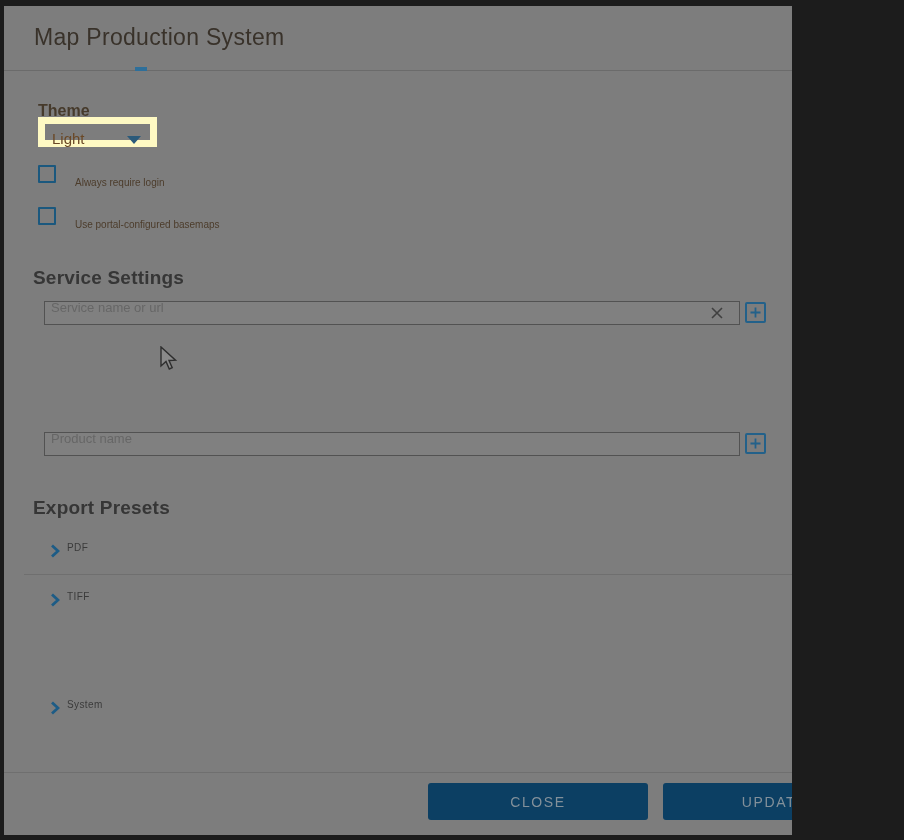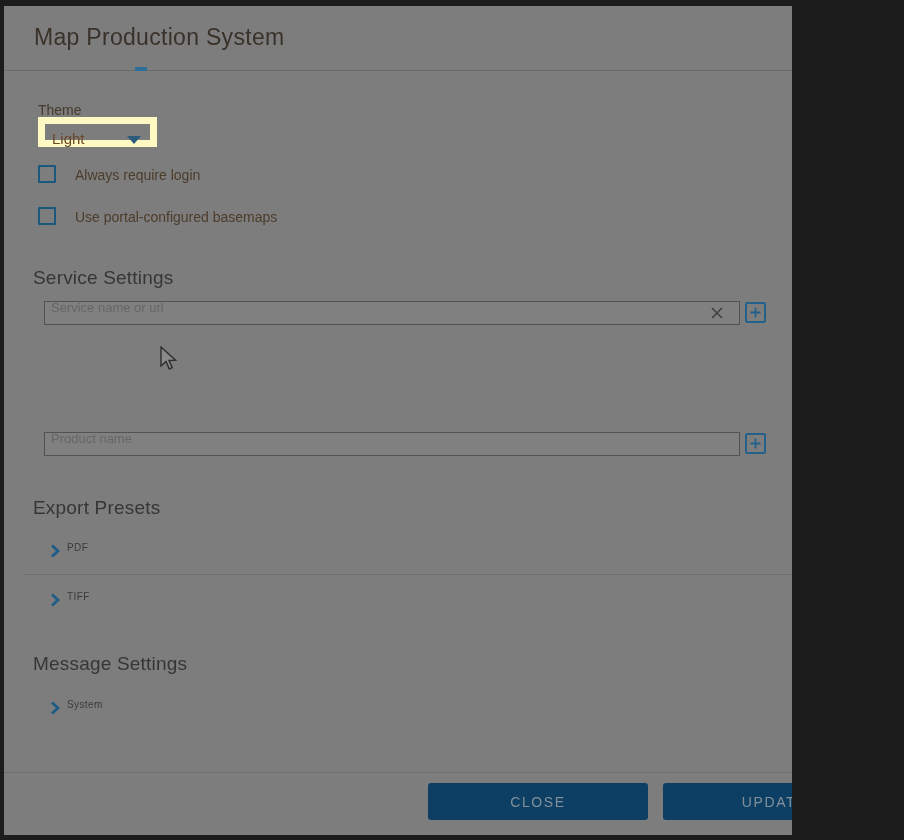--- a/index.html
+++ b/index.html
@@ -5,34 +5,34 @@
   * { margin:0; padding:0; box-sizing:border-box; }
   body { font-family:"Liberation Sans", sans-serif; background:#1c1c1c; }
   .screen { position:relative; width:792px; height:840px; background:#1c1c1c; overflow:hidden; }
   .dialog { position:absolute; left:4px; top:6px; width:897px; height:829px; background:#7d7d7d; }
 
   .dlg-title { position:absolute; left:30px; top:18px; font-size:23px; font-weight:500;
                color:#39322a; letter-spacing:.3px; }
   .header-divider { position:absolute; left:0; top:64px; width:100%; height:1px; background:#6b6b6b; }
   .blue-sliver { position:absolute; left:131px; top:61px; width:12px; height:4px; background:#2e6f9a; }
 
-  .field-label { position:absolute; font-size:14px; color:#463a2b; }
+  .field-label { position:absolute; font-size:16px; color:#463a2b;font-weight:bold; }
   .select-box { position:absolute; left:34px; top:111px; width:119px; height:30px;
                 border:7px solid #fef9c3; background:#7d7d7d; cursor:pointer; }
   .select-value { position:absolute; left:7px; top:6px; font-size:15px; color:#6a4826; }
   .select-caret { position:absolute; right:9px; top:12px; width:0; height:0;
                   border-left:7px solid transparent; border-right:7px solid transparent;
                   border-top:8px solid #2b5a7a; }
 
   .checkbox-row { position:absolute; left:34px; height:20px; }
   .checkbox-box { position:absolute; left:0; top:0; width:18px; height:18px;
                   border:2px solid #1b587e; border-radius:1px; background:transparent; cursor:pointer; }
-  .checkbox-label { position:absolute; left:37px; top:2px; font-size:14px; color:#4c3c2b; white-space:nowrap; }
+  .checkbox-label { position:absolute; left:37px; top:12px; font-size:10px; color:#4c3c2b; white-space:nowrap; }
 
-  .section-heading { position:absolute; left:29px; font-size:19px; font-weight:400;
+  .section-heading { position:absolute; left:29px; font-size:19px; font-weight:700;
                      color:#363636; letter-spacing:.2px; }
 
   .text-input { position:absolute; left:40px; width:696px; height:24px;
                 border:1px solid #525252; background:#808080; padding:0 26px 12px 6px;
                 font-size:13px; color:#3c3c3c; font-family:"Liberation Sans", sans-serif; }
   .text-input::placeholder { color:#666666; opacity:1; }
   .clear-icon { position:absolute; width:14px; height:14px; cursor:pointer; }
   .add-button { position:absolute; left:741px; width:21px; height:21px;
                 border:2px solid #23618a; border-radius:2px; background:transparent;
                 display:flex; align-items:center; justify-content:center; cursor:pointer; }
@@ -110,21 +110,20 @@
       <span class="expander-label">PDF</span>
     </div>
     <div class="row-divider" style="top:568px;"></div>
     <div class="expander-row" style="top:585px;">
       <svg class="chevron-icon" width="10" height="14" viewBox="0 0 10 14">
         <path d="M2 1.5 L8 7 L2 12.5" stroke="#1d5c86" stroke-width="2.8" fill="none"></path>
       </svg>
       <span class="expander-label">TIFF</span>
     </div>
 
-    <div class="section-heading" style="top:647px;">Message Settings</div>
     <div class="expander-row" style="top:693px;">
       <svg class="chevron-icon" width="10" height="14" viewBox="0 0 10 14">
         <path d="M2 1.5 L8 7 L2 12.5" stroke="#1d5c86" stroke-width="2.8" fill="none"></path>
       </svg>
       <span class="expander-label">System</span>
     </div>
 
     <div class="footer-divider"></div>
     <button class="footer-btn btn-update">UPDATE</button>
     <button class="footer-btn btn-close">CLOSE</button>

